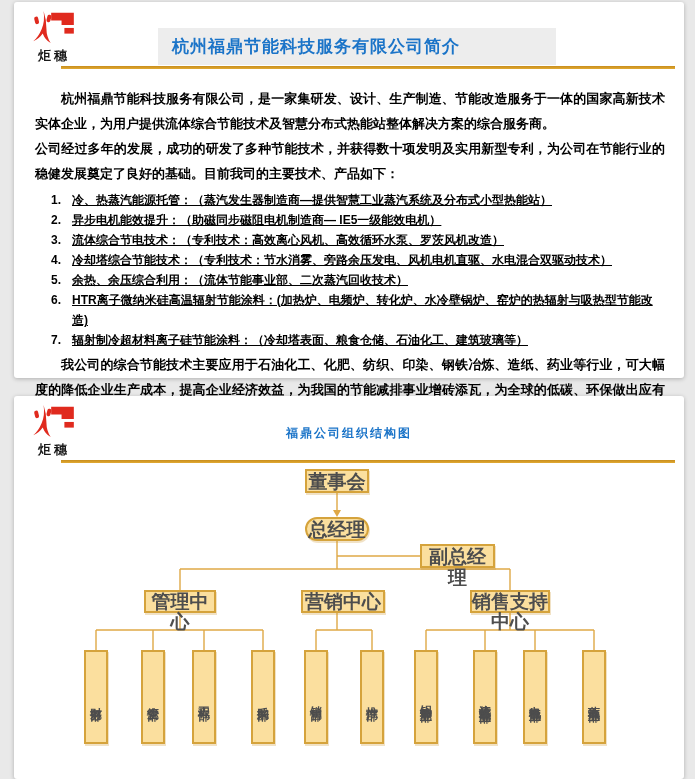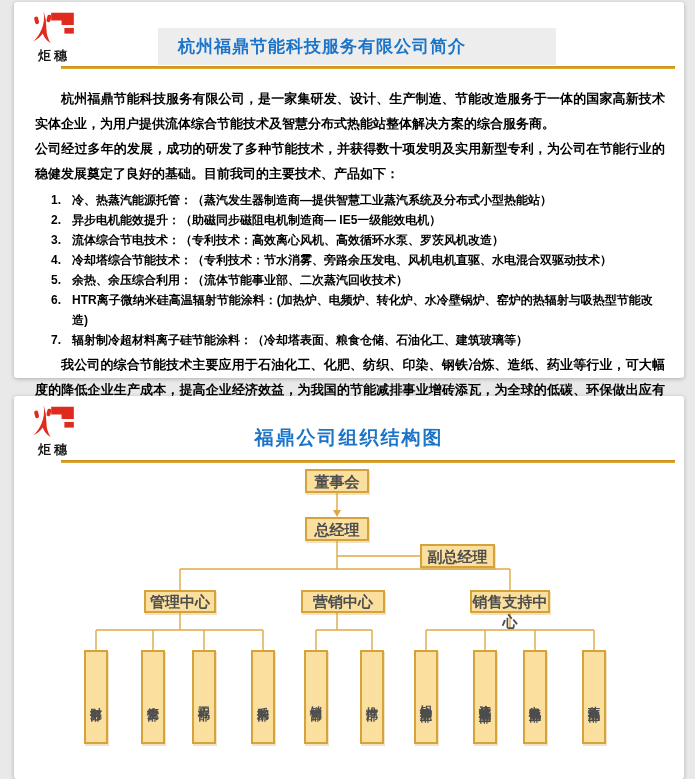--- a/index.html
+++ b/index.html
@@ -16,46 +16,46 @@
   #card-org{top:396px;height:383px;}
 
   
   .hdr{position:absolute;left:0;top:0;width:100%;height:70px;}
   .logo{position:absolute;left:14px;top:8px;width:52px;text-align:center;}
   .logo .brand{display:block;font-size:13px;font-weight:bold;color:#1a1a1a;letter-spacing:3px;margin-top:-1px;}
   .gold-rule{position:absolute;left:47px;right:9px;top:64px;height:3px;background:linear-gradient(#c78d1c,#e2aa33);}
   .title-bar{
     position:absolute;left:144px;top:26px;width:398px;box-sizing:border-box;
     background:#ededed;color:#1b74c8;font-size:17px;font-weight:bold;
-    padding:7px 4px 7px 20px;letter-spacing:1px;white-space:nowrap;
+    padding:7px 4px 7px 14px;letter-spacing:1px;white-space:nowrap;
   }
   .title-center{
     position:absolute;left:0;top:29px;width:100%;text-align:center;
-    color:#1b74c8;font-size:19px;font-weight:bold;letter-spacing:2px;
+    color:#1b74c8;font-size:12px;font-weight:bold;letter-spacing:2px;
   }
 
   
   .body{position:absolute;left:21px;right:19px;top:84px;color:#000;font-weight:bold;}
   .para{font-size:13px;line-height:25px;margin:0;text-align:justify;}
   .indent{text-indent:2em;}
   .list{margin:4px 0 2px 0;padding-left:16px;}
   .li{display:flex;font-size:12px;line-height:20px;}
   .li .num{width:21px;flex:none;}
-  .li .txt{flex:1;}
+  .li .txt{flex:1;text-decoration:underline;}
 
   
   .chart{position:absolute;left:0;top:72px;width:670px;height:300px;}
   .chart svg{position:absolute;left:0;top:0;}
   .node{
     position:absolute;box-sizing:border-box;background:#fbdf9e;border:2px solid #d5a33c;
-    color:#4d4d4d;font-weight:bold;text-align:center;font-size:15px;
+    color:#4d4d4d;font-weight:bold;text-align:center;font-size:19px;
     box-shadow:1px 2px 0 rgba(203,150,49,0.28);
   }
   .n-board{left:291px;top:1px;width:64px;height:24px;line-height:21px;}
-  .n-gm{left:291px;top:49px;width:64px;height:24px;line-height:21px;}
+  .n-gm{left:291px;top:49px;width:64px;height:24px;line-height:21px;border-radius:12px;}
   .n-dgm{left:406px;top:76px;width:75px;height:24px;line-height:21px;}
   .n-center{top:122px;height:23px;line-height:20px;}
   .n-c0{left:130px;width:72px;}
   .n-c1{left:287px;width:84px;}
   .n-c2{left:456px;width:80px;}
   .n-dept{
     top:182px;width:24px;height:94px;font-size:12px;
     writing-mode:vertical-rl;text-orientation:upright;
     line-height:20px;letter-spacing:1px;padding-top:3px;overflow:hidden;
   }

